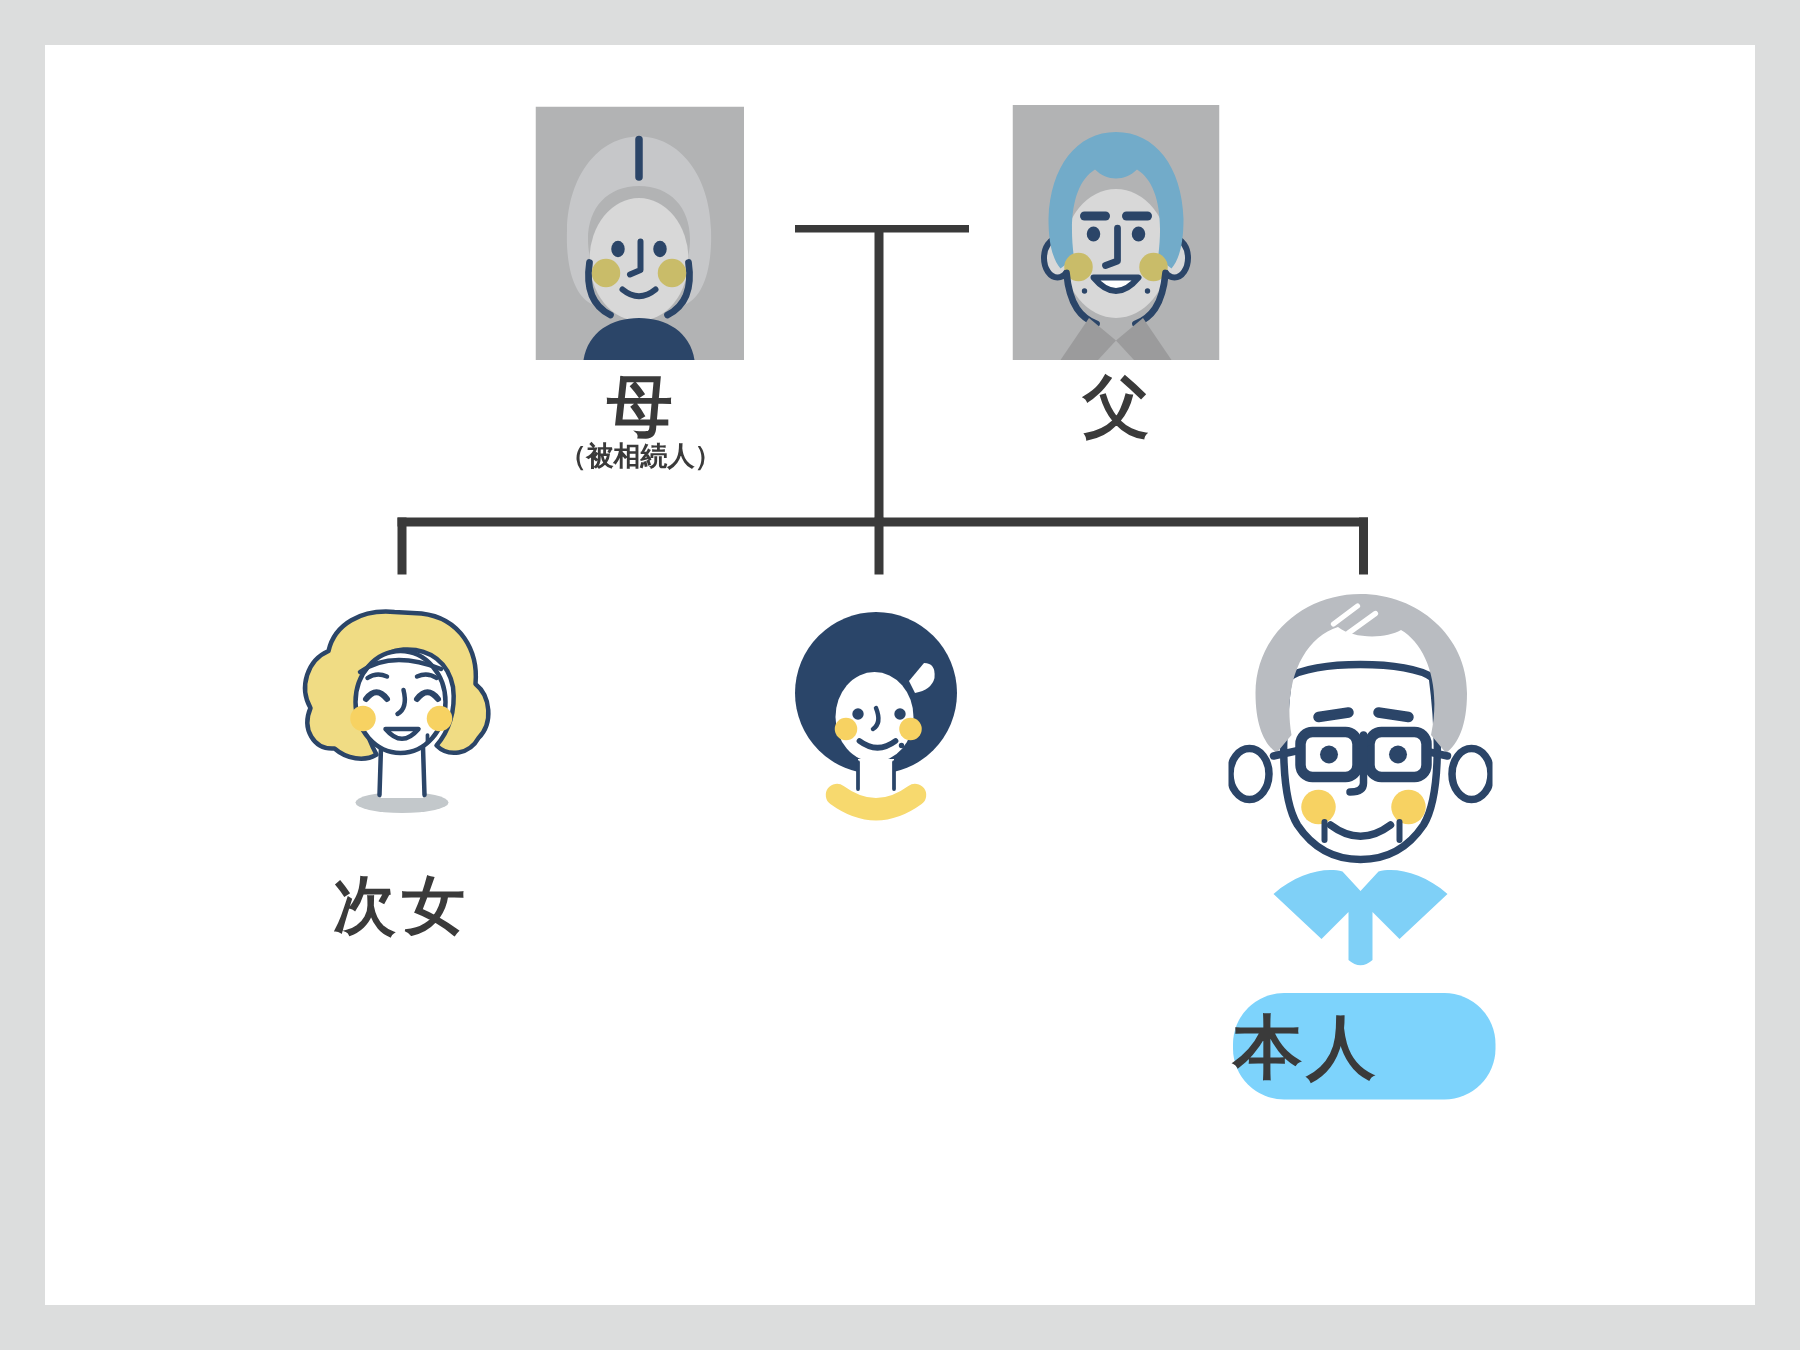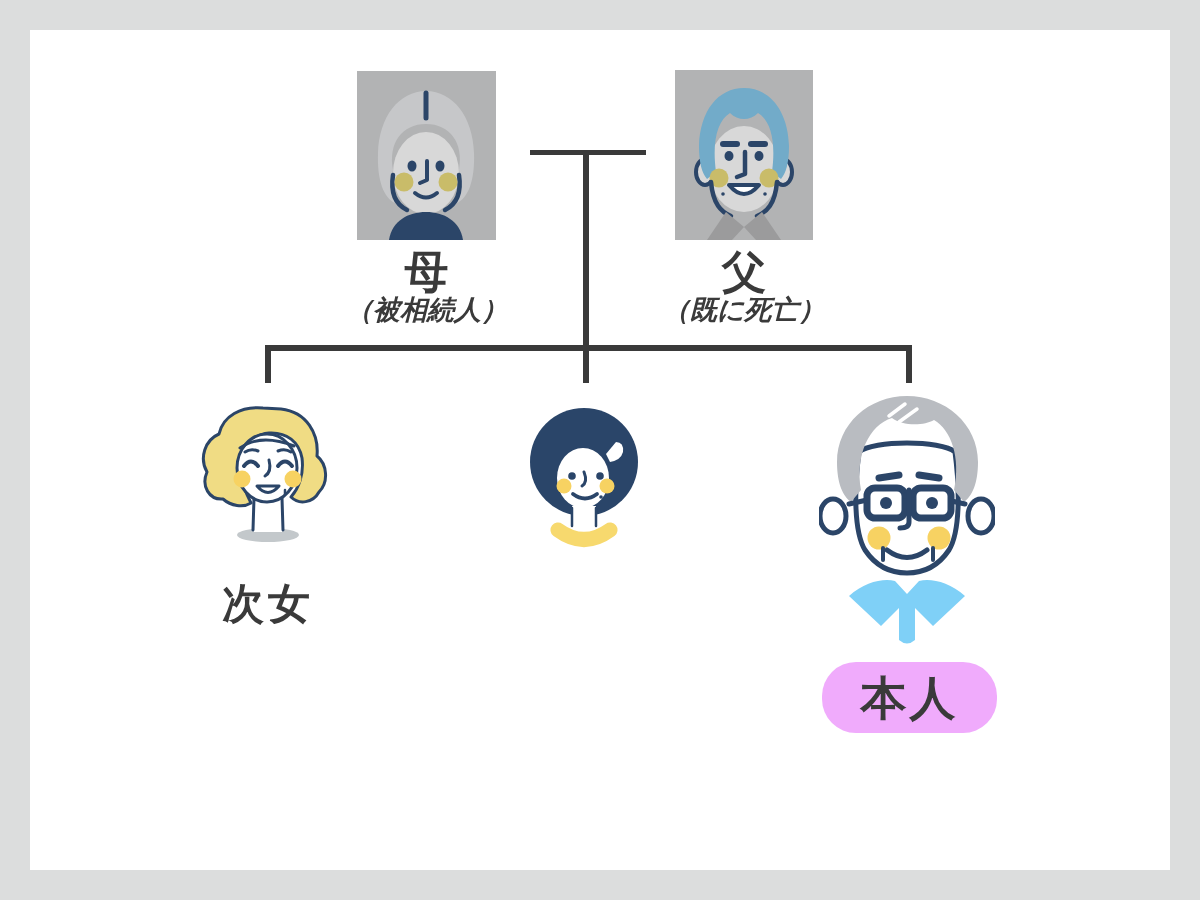--- a/index.html
+++ b/index.html
@@ -25,29 +25,29 @@
   }
   .label{
     position:absolute;
     color:#3a3a3a;
     font-weight:700;
     text-align:center;
     line-height:1;
     white-space:nowrap;
   }
   .name-big{font-size:44px;}
-  .name-note{font-size:27px;letter-spacing:0px;font-style:italic;}
+  .name-note{font-size:18px;letter-spacing:0px;}
   .name-child{font-size:42px;letter-spacing:4px;}
   .badge{
     position:absolute;
     left:822px;top:662px;
     width:175px;height:71px;
-    background:#f0abfc;
+    background:#7dd3fc;
     border-radius:34px;
-    display:flex;align-items:center;justify-content:center;
+    display:flex;align-items:center;justify-content:flex-start;
   }
   .badge span{
     color:#3a3a3a;
     font-size:46px;
     font-weight:700;
     letter-spacing:3px;
     line-height:1;
   }
   svg{position:absolute;display:block;}
 </style>
@@ -159,19 +159,18 @@
     <circle cx="120" cy="148" r="11.5" fill="#f7d262"></circle>
     <path d="M64,158 L64,170" stroke="#2b4568" stroke-width="4" stroke-linecap="round"></path>
     <path d="M114,158 L114,170" stroke="#2b4568" stroke-width="4" stroke-linecap="round"></path>
     <path d="M68,160 Q88,175 108,160" stroke="#2b4568" stroke-width="5" fill="none" stroke-linecap="round"></path>
     <path d="M30,206 C46,192 64,188 76,191 L88,204 L100,191 C112,188 130,192 146,206 L114,236 L96,218 L96,250 Q88,257 80,250 L80,218 L62,236 Z" fill="#7fd0f7"></path>
   </svg>
 
   <div class="label name-big" style="left:357px;top:250px;width:139px;">母</div>
   <div class="label name-note" style="left:327px;top:296px;width:200px;">（被相続人）</div>
   <div class="label name-big" style="left:675px;top:250px;width:138px;">父</div>
-  <div class="label name-note" style="left:644px;top:296px;width:200px;">（既に死亡）</div>
   <div class="label name-child" style="left:193px;top:583px;width:150px;">次女</div>
 
   <div class="badge">
     <span>本人</span>
   </div>
 </div>
 
 </body></html>

